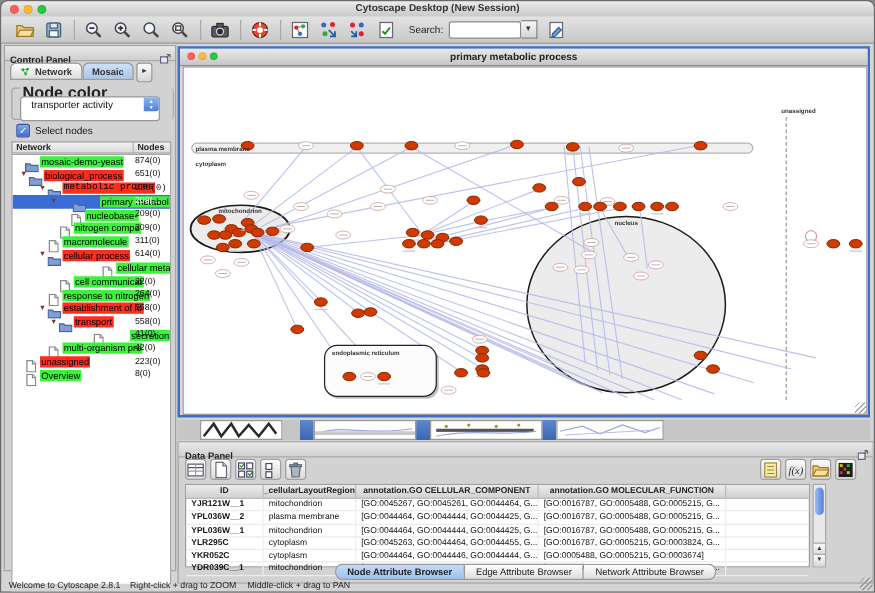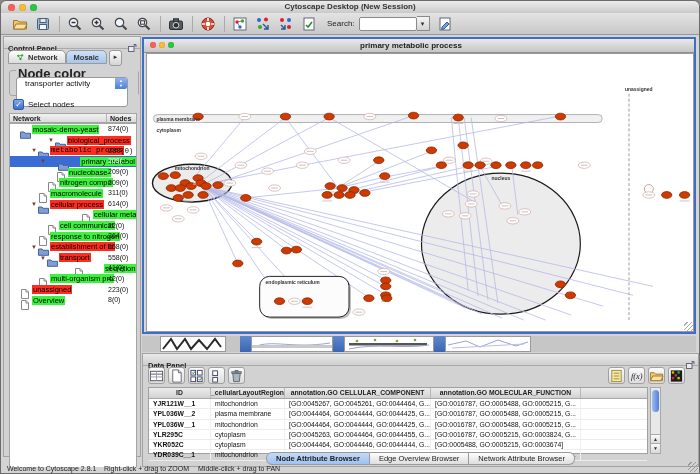--- a/index.html
+++ b/index.html
@@ -39,21 +39,21 @@
   .float-icon{position:absolute;right:3px;top:1px;width:9px;height:8px;}
   .cp-tabs{position:absolute;left:4px;top:13px;height:14px;display:flex;}
   .cp-tab{border:1px solid #9a9a9a;border-radius:5px 5px 0 0;background:linear-gradient(#fdfdfd,#dcdcdc);
     font-size:7.5px;font-weight:bold;color:#333;padding:0 7px;line-height:13px;display:flex;align-items:center;}
   .cp-tab.active{background:linear-gradient(#cfe0f7,#a6c6ef);}
   .cp-tab .ticon16{width:9px;height:9px;margin-right:3px;}
   .cp-tab-arrow{width:11px;height:14px;border:1px solid #9a9a9a;border-radius:3px;background:linear-gradient(#fdfdfd,#d5d5d5);
     font-size:6px;line-height:13px;text-align:center;color:#333;margin-left:2px;}
   .groupbox{position:absolute;left:5px;top:33px;width:128px;height:24px;border:1px solid #a5a5a5;border-radius:3px;}
   .groupbox-label{position:absolute;left:6px;top:-5px;background:#d2d2d2;font-size:13px;font-weight:bold;color:#222;padding:0 2px;}
-  .dropdown{position:absolute;left:6px;top:6px;width:112px;height:30px;background:#fff;border:1px solid #999;
+  .dropdown{position:absolute;left:6px;top:6px;width:112px;height:20px;background:#fff;border:1px solid #999;
     border-radius:3px;font-size:8px;line-height:12px;padding-left:8px;color:#111;box-sizing:border-box;}
   .dd-stepper{position:absolute;right:0;top:0;width:12px;height:11px;border-radius:0 2px 2px 0;
     background:linear-gradient(#8fb4f2,#4d7fd6);color:#fff;font-size:4px;line-height:5px;text-align:center;}
   .checkbox-row{position:absolute;left:9px;top:62px;height:10px;display:flex;align-items:center;}
   .checkbox{width:9px;height:9px;border-radius:2px;background:linear-gradient(#7fa9ee,#3f6fd0);border:1px solid #34599f;
     color:#fff;font-size:8px;line-height:9px;text-align:center;font-weight:bold;}
   .checkbox-label{font-size:8px;color:#111;margin-left:4px;}
   .tree-header{position:absolute;left:5px;top:76px;width:128px;height:10px;display:flex;
     background:linear-gradient(#f2f2f2,#dadada);border:1px solid #a5a5a5;box-sizing:border-box;}
   .th-cell{font-size:7px;font-weight:bold;color:#222;line-height:9px;padding-left:3px;box-sizing:border-box;}
@@ -280,21 +280,21 @@
     </div>
     <div class="tree-box" id="tree-box">
         <div class="trow" style="padding-left: 2px;">
           <span class="t-spacer"></span>
           <span class="t-icon"><svg width="11" height="9" viewBox="0 0 11 9">
               <path d="M0.5,2 h3.5 l1,1.3 h5.5 v5 h-10 z" fill="#7f9ed6" stroke="#44639a"></path>
             </svg></span>
           <span class="chip green">mosaic-demo-yeast</span>
           <span class="t-count">874(0)</span>
         </div>
-        <div class="trow" style="padding-left: 5px; margin-left: 32px;">
+        <div class="trow" style="padding-left: 5px;">
           <span class="t-arrow">▼</span>
           <span class="t-icon"><svg width="11" height="9" viewBox="0 0 11 9">
               <path d="M0.5,2 h3.5 l1,1.3 h5.5 v5 h-10 z" fill="#7f9ed6" stroke="#44639a"></path>
             </svg></span>
           <span class="chip red">biological_process</span>
           <span class="t-count">651(0)</span>
         </div>
         <div class="trow" style="padding-left: 20px; font-family: Liberation Mono, monospace;">
           <span class="t-arrow">▼</span>
           <span class="t-icon"><svg width="11" height="9" viewBox="0 0 11 9">
@@ -770,21 +770,21 @@
           <span class="dt-c" style="width: 74px;">mitochondrion</span>
           <span class="dt-c" style="width: 146px;">[GO:0044464, GO:0044444, GO:0044425, G...</span>
           <span class="dt-c" style="width: 150px;">[GO:0016787, GO:0005488, GO:0005215, G...</span>
         </div>
       </div>
     <div class="dp-scroll">
       <span class="dp-thumb"></span>
       <span class="dp-sbtn" style="bottom:9px;">▲</span>
       <span class="dp-sbtn" style="bottom:0;">▼</span>
     </div>
-    <div class="seg-tabs" id="browser-tabs"><span class="seg-tab active">Node Attribute Browser</span><span class="seg-tab">Edge Overview Browser</span><span class="seg-tab">Network Attribute Browser</span></div>
+    <div class="seg-tabs" id="browser-tabs"><span class="seg-tab active">Node Attribute Browser</span><span class="seg-tab">Edge Attribute Browser</span><span class="seg-tab">Network Attribute Browser</span></div>
   </div>
 
   <div class="statusbar">
     <span class="status-item" style="left:6px">Welcome to Cytoscape 2.8.1</span>
     <span class="status-item" style="left:103px">Right-click + drag to ZOOM</span>
     <span class="status-item" style="left:197px">Middle-click + drag to PAN</span>
   </div>
   <div class="app-grip"></div>
 </div>
 

